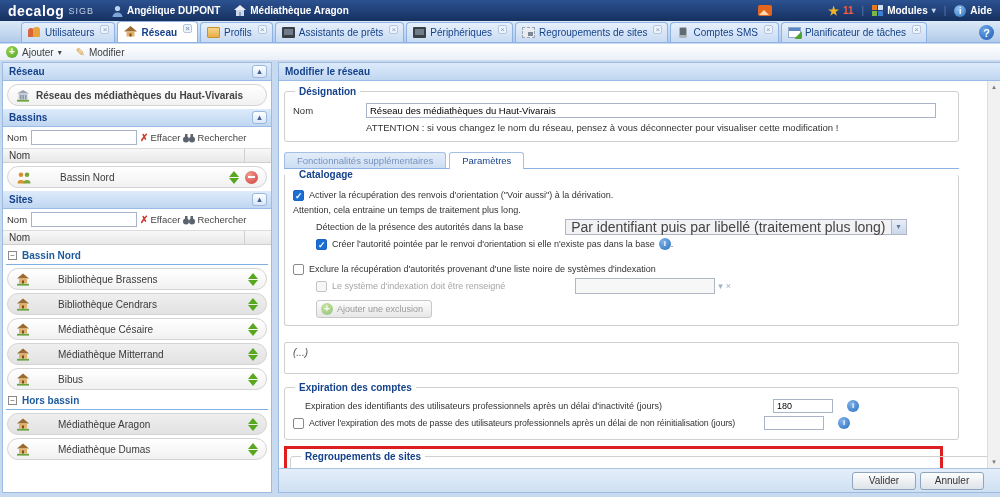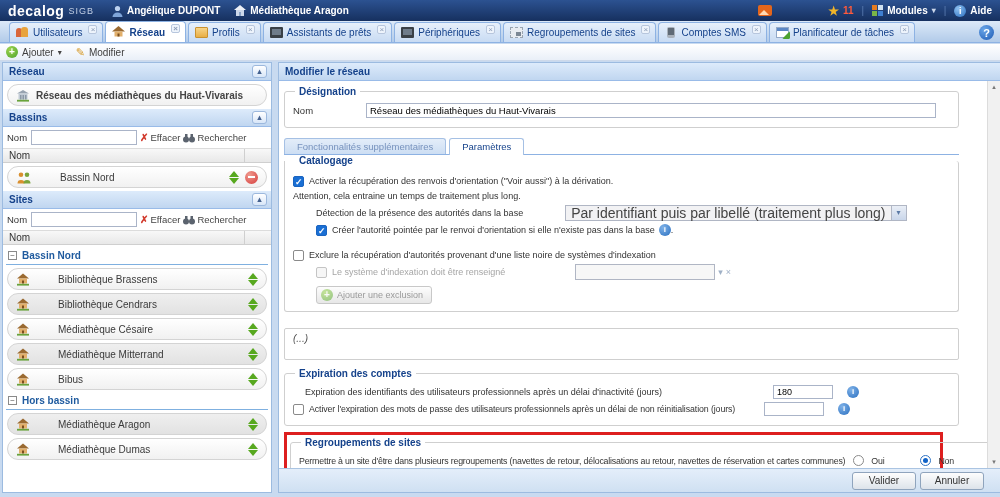--- a/index.html
+++ b/index.html
@@ -25,21 +25,21 @@
   .grid-icon{width:11px;height:11px;display:grid;grid-template-columns:5px 5px;grid-template-rows:5px 5px;gap:1px;}
   .grid-icon i{display:block;}
   .grid-icon i:nth-child(1){background:#e67b1e}.grid-icon i:nth-child(2){background:#cfe0f0}
   .grid-icon i:nth-child(3){background:#7ab648}.grid-icon i:nth-child(4){background:#3f7fd1}
   .info-circle{width:12px;height:12px;border-radius:50%;background:radial-gradient(circle at 35% 30%,#8fc0ef,#2a6fc0);
     color:#fff;font-size:9px;font-weight:bold;display:inline-flex;align-items:center;justify-content:center;font-style:normal;}
   .caret{font-size:8px;line-height:8px;color:#c9d6ea;}
   
   .tabrow{position:absolute;top:21px;left:0;right:0;height:22px;
     background:linear-gradient(#dce9f8,#b2cbe9);border-bottom:1px solid #8db2e3;
-    display:flex;align-items:flex-end;padding-left:9px;}
+    display:flex;align-items:flex-end;padding-left:21px;}
   .tab{display:flex;align-items:center;gap:4px;height:20px;margin-right:2px;padding:0 5px 0 6px;
     border:1px solid #8db2e3;border-bottom:none;border-radius:4px 4px 0 0;
     background:linear-gradient(#e7f0fb,#c8dbf3);color:#15428b;font-size:10px;white-space:nowrap;cursor:pointer;}
   .tab.active{background:#fff;font-weight:bold;height:21px;}
   .tab-close{font-size:8px;color:#8a9bb5;border:1px solid #b7c6dd;border-radius:2px;background:#eef4fc;
     width:9px;height:9px;line-height:7px;text-align:center;margin-left:2px;align-self:flex-start;margin-top:2px;}
   .help-circle{position:absolute;right:6px;top:4px;width:15px;height:15px;border-radius:50%;
     background:radial-gradient(circle at 35% 30%,#6aa6e8,#1f5bb5);color:#fff;font-weight:bold;font-size:11px;
     display:flex;align-items:center;justify-content:center;}
   
@@ -452,20 +452,21 @@
   </div>
 
   <div class="form-scroll">
 
     <fieldset>
       <legend>Désignation</legend>
       <div class="frow">
         <span class="name-label">Nom</span>
         <input class="name-input" value="Réseau des médiathèques du Haut-Vivarais" style="">
       </div>
+      <div class="warning">ATTENTION : si vous changez le nom du réseau, pensez à vous déconnecter pour visualiser cette modification !</div>
     </fieldset>
 
     <div class="form-tabs">
       <span class="ftab">Fonctionnalités supplémentaires</span>
       <span class="ftab active">Paramètres</span>
     </div>
 
     <fieldset class="attached">
       <legend>Catalogage</legend>
       <div class="frow">

